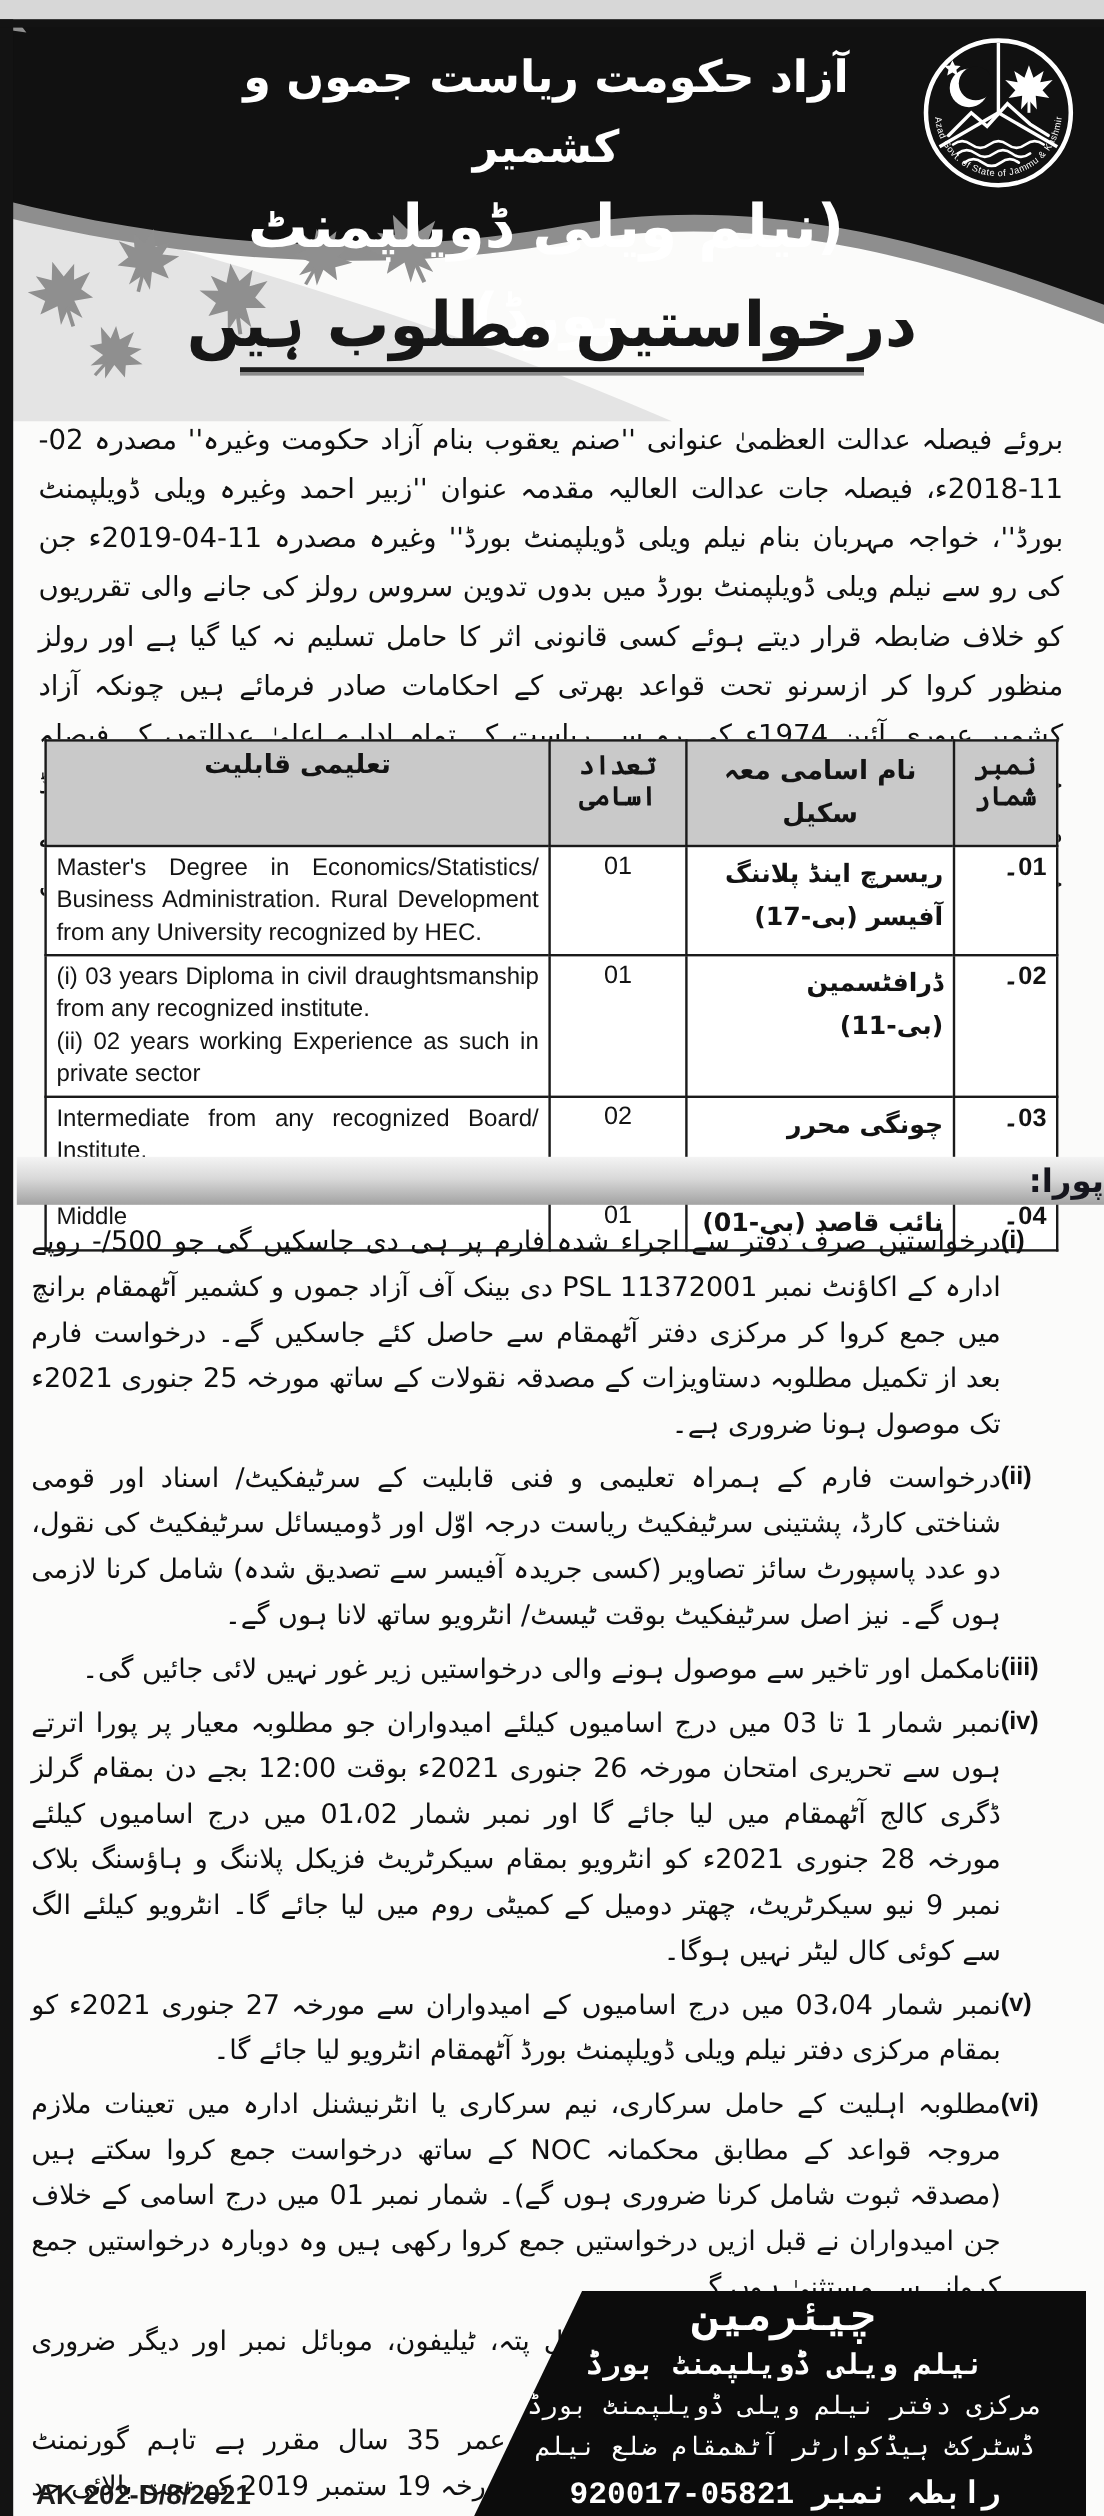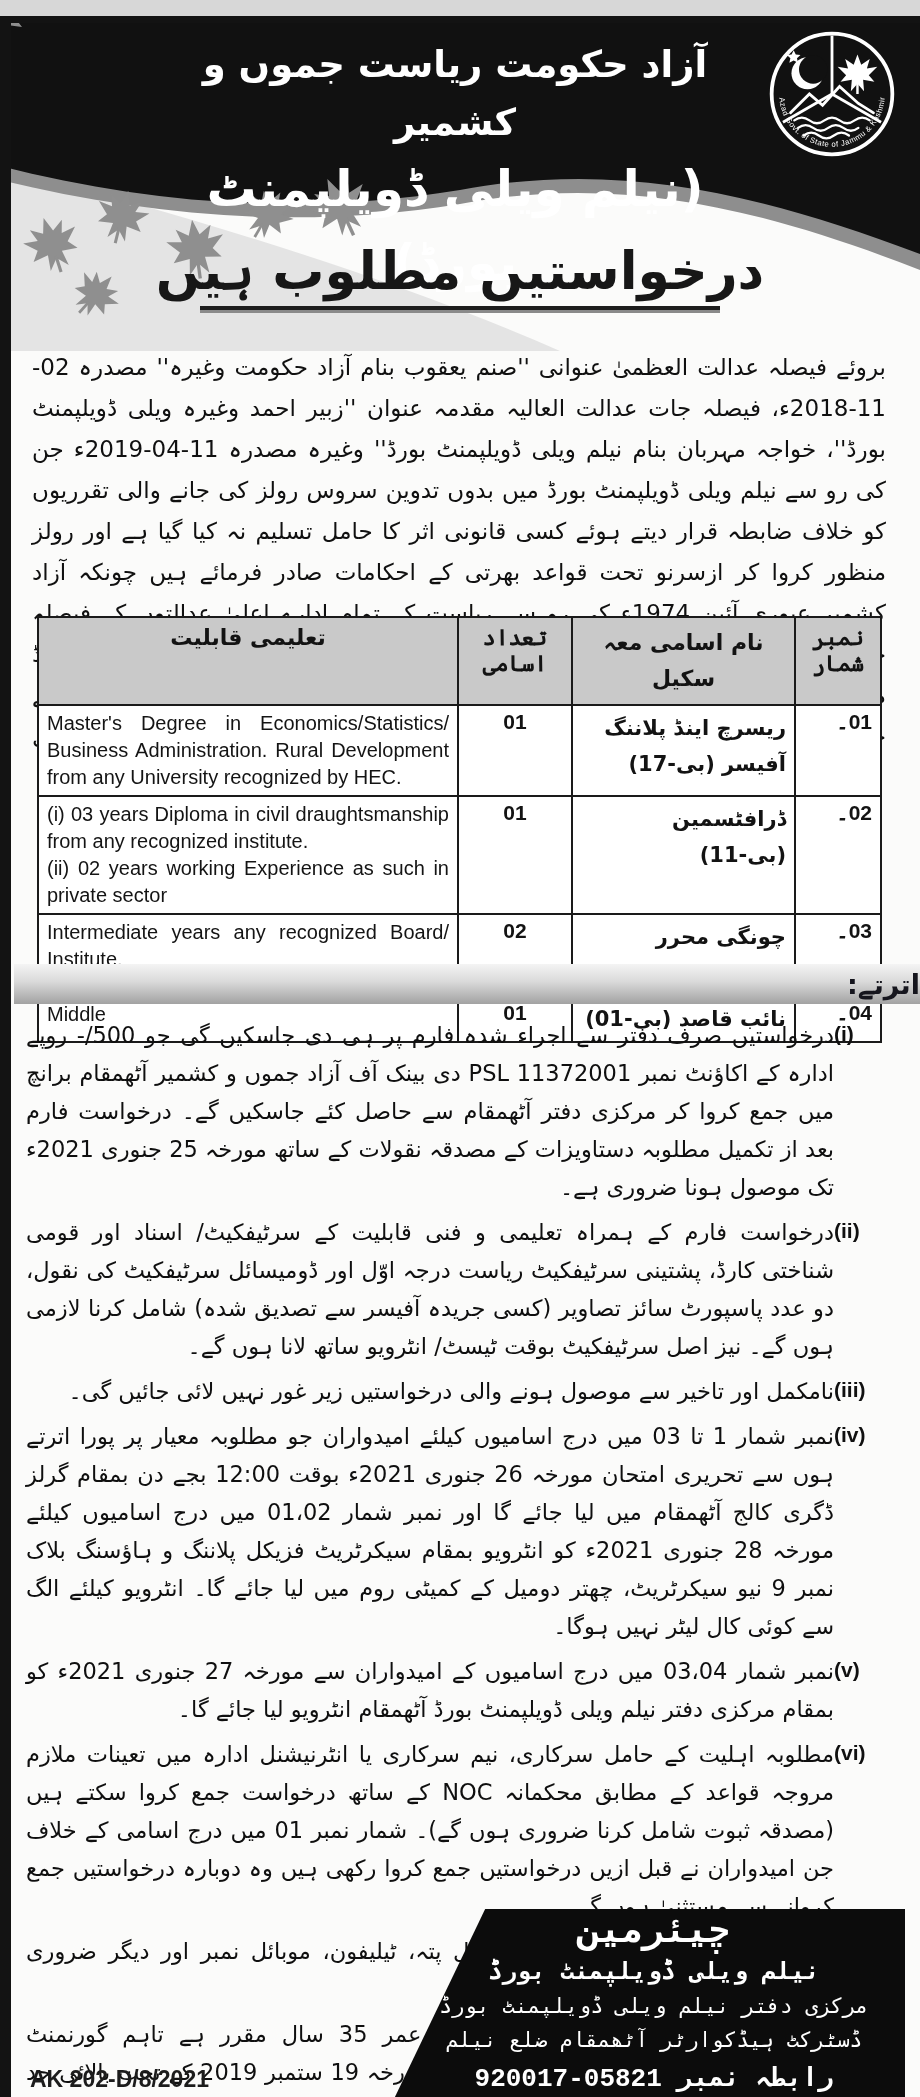--- a/index.html
+++ b/index.html
@@ -31,21 +31,21 @@
 
   
   .jobs-table{position:absolute;top:600px;right:38px;width:845px;border-collapse:collapse;
               direction:rtl;z-index:3;background:#fff;}
   .jobs-table th,.jobs-table td{border:2px solid #1a1a1a;padding:4px 8px;vertical-align:top;}
   .jobs-table th{background:#c9c9c9;font-size:22px;font-weight:bold;text-align:center;padding:7px 4px;}
   .col-serial{width:68px;text-align:right;font-family:"Liberation Sans",sans-serif;
               font-size:21px;font-weight:bold;}
   .col-post{width:205px;font-size:21px;font-weight:bold;line-height:36px;}
   .col-count{width:96px;text-align:center;font-family:"Liberation Sans",sans-serif;
-             font-size:21px;font-weight:bold;padding-top:10px;}
+             font-size:21px;font-weight:normal;padding-top:10px;}
   .col-qual{direction:ltr;text-align:justify;font-family:"Liberation Sans",sans-serif;
             font-size:20px;line-height:27px;white-space:pre-line;color:#141414;}
 
   
   .terms-bar{position:absolute;top:948px;left:14px;right:0;height:40px;
              background:linear-gradient(180deg,#f4f4f4 0%,#d9d9d9 45%,#a2a2a2 100%);
              display:flex;align-items:center;justify-content:flex-end;z-index:3;}
   .terms-title{direction:rtl;font-size:27px;font-weight:bold;color:#15151d;padding-left:6px;}
 
   
@@ -156,33 +156,33 @@
         <td class="col-serial">02۔</td>
         <td class="col-post">ڈرافٹسمین (بی-11)</td>
         <td class="col-count">01</td>
         <td class="col-qual">(i) 03 years Diploma in civil draughtsmanship from any recognized institute.
 (ii) 02 years working Experience as such in private sector</td>
       </tr>
       <tr>
         <td class="col-serial">03۔</td>
         <td class="col-post">چونگی محرر (بی-05)</td>
         <td class="col-count">02</td>
-        <td class="col-qual">Intermediate years any recognized Board/ Institute.</td>
+        <td class="col-qual">Intermediate from any recognized Board/ Institute.</td>
       </tr>
       <tr>
         <td class="col-serial">04۔</td>
         <td class="col-post">نائب قاصد (بی-01)</td>
         <td class="col-count">01</td>
         <td class="col-qual">Middle</td>
       </tr>
     </tbody>
   </table>
 
   <div class="terms-bar">
-    <span class="terms-title">اترتے:</span>
+    <span class="terms-title">پورا:</span>
   </div>
 
   <div class="conditions">
     <div class="cond">
       <span class="cnum">(i)</span>
       <div class="ctext">درخواستیں صرف دفتر سے اجراء شدہ فارم پر ہی دی جاسکیں گی جو 500/- روپے ادارہ کے اکاؤنٹ نمبر PSL 11372001 دی بینک آف آزاد جموں و کشمیر آٹھمقام برانچ میں جمع کروا کر مرکزی دفتر آٹھمقام سے حاصل کئے جاسکیں گے۔ درخواست فارم بعد از تکمیل مطلوبہ دستاویزات کے مصدقہ نقولات کے ساتھ مورخہ 25 جنوری 2021ء تک موصول ہونا ضروری ہے۔</div>
     </div>
     <div class="cond">
       <span class="cnum">(ii)</span>
       <div class="ctext">درخواست فارم کے ہمراہ تعلیمی و فنی قابلیت کے سرٹیفکیٹ/ اسناد اور قومی شناختی کارڈ، پشتینی سرٹیفکیٹ ریاست درجہ اوّل اور ڈومیسائل سرٹیفکیٹ کی نقول، دو عدد پاسپورٹ سائز تصاویر (کسی جریدہ آفیسر سے تصدیق شدہ) شامل کرنا لازمی ہوں گے۔ نیز اصل سرٹیفکیٹ بوقت ٹیسٹ/ انٹرویو ساتھ لانا ہوں گے۔</div>

